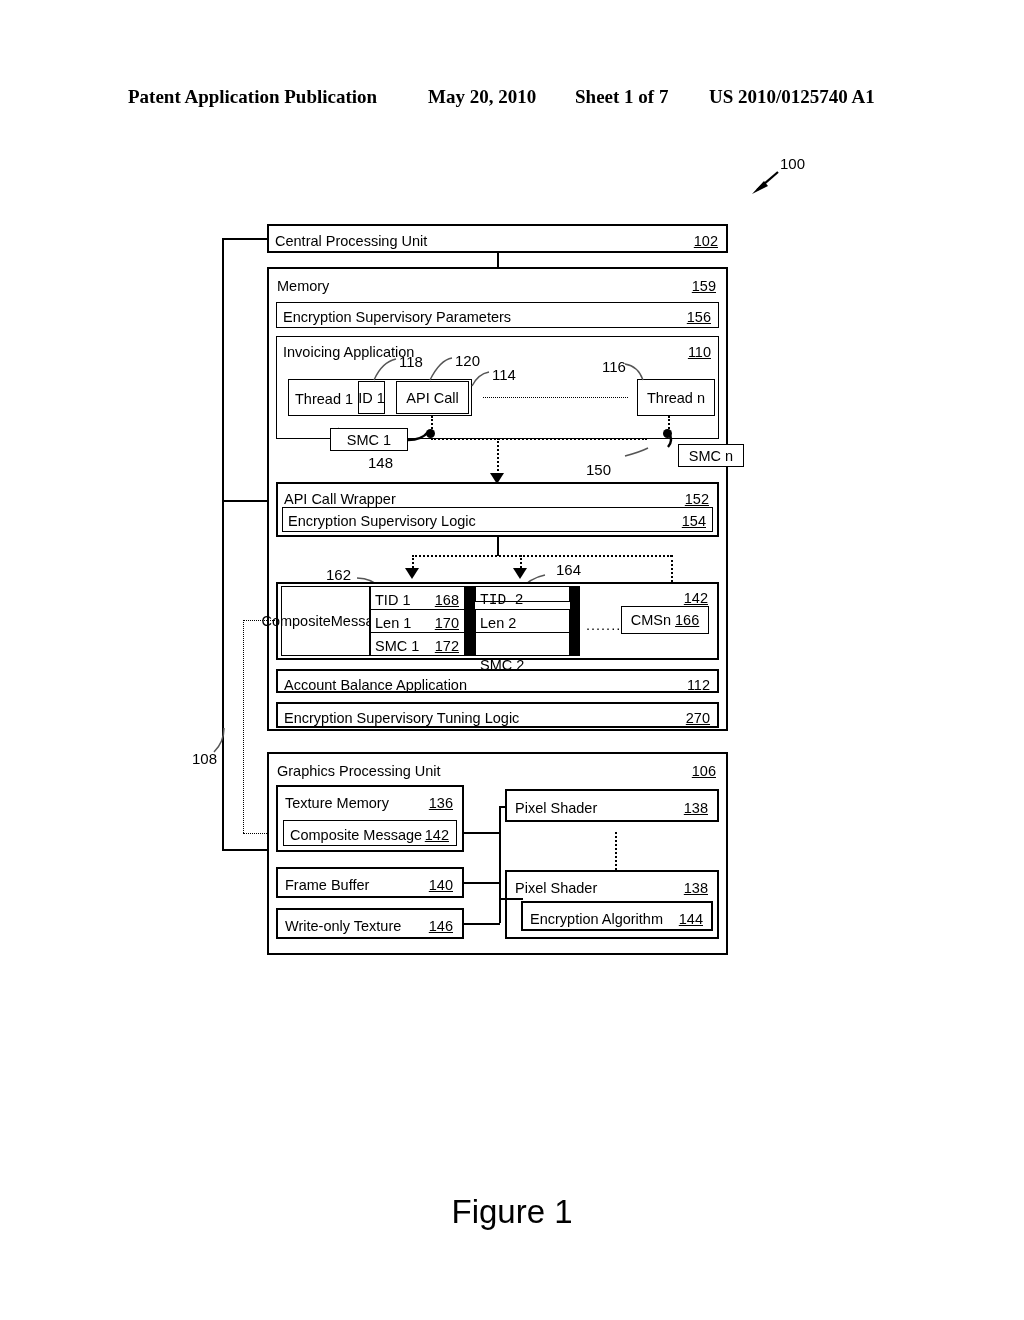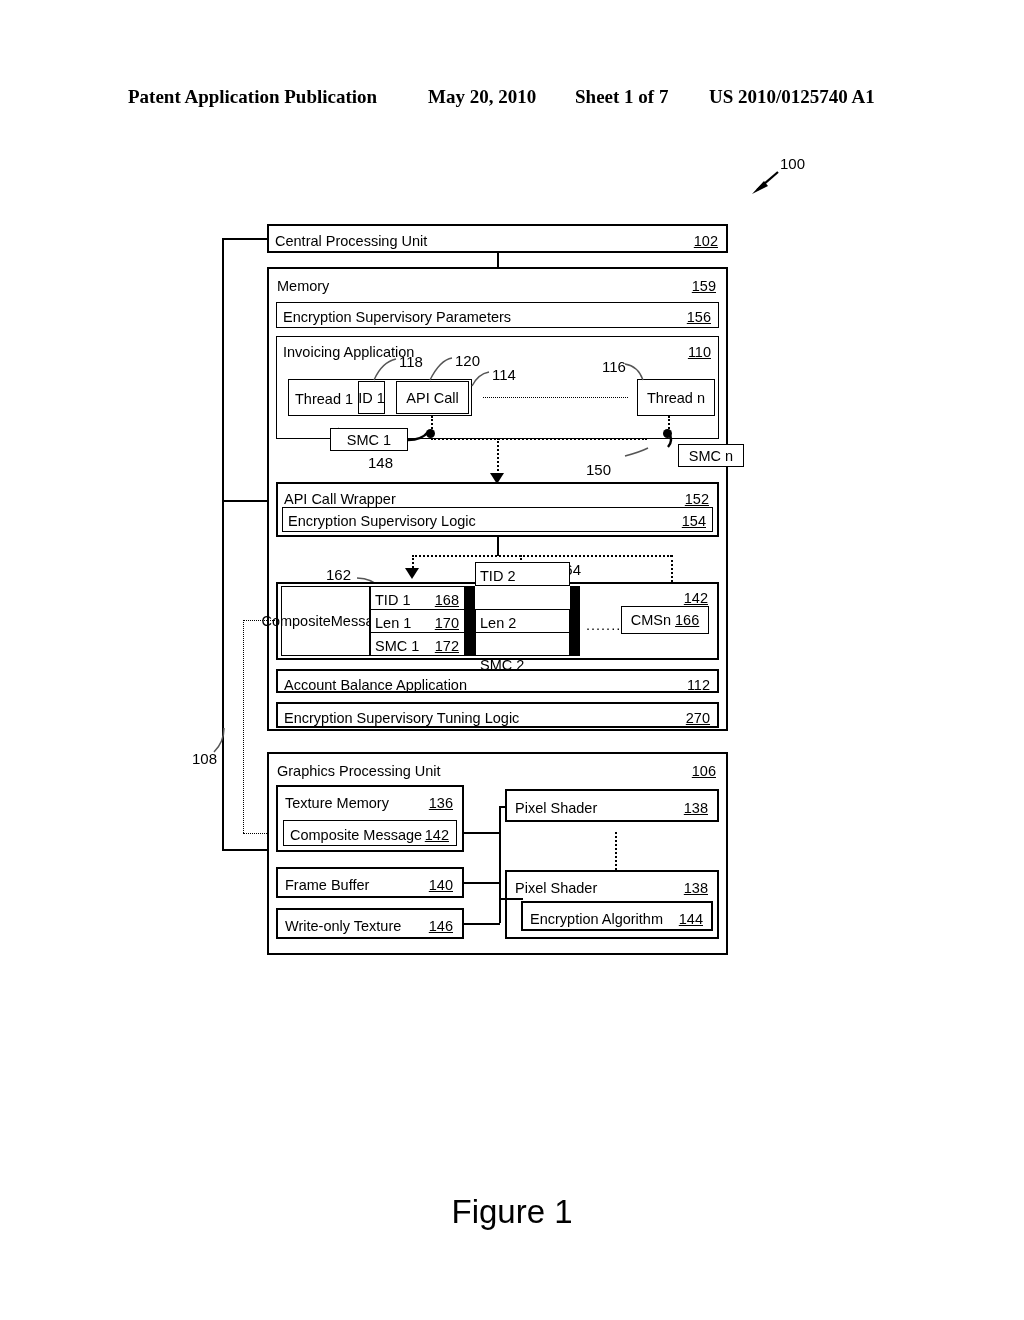--- a/index.html
+++ b/index.html
@@ -245,21 +245,21 @@
   <span class="lbl" style="left:4px; top:6px;">Len 1</span>
   <span class="ref" style="right:5px; top:5px;">170</span>
 </div>
 <div class="bx thin" style="left:370px; top:632px; width:95px; height:24px;">
   <span class="lbl" style="left:4px; top:6px;">SMC 1</span>
   <span class="ref" style="right:5px; top:5px;">172</span>
 </div>
 
 <div class="barsep" style="left:465px; top:586px; width:10px; height:70px;"></div>
 
-<div class="bx thin" style="left:475px; top:562px; width:95px; height:24px;">
+<div class="bx thin" style="left:475px; top:586px; width:95px; height:16px;font-family:Liberation Mono, monospace;">
   <span class="lbl" style="left:4px; top:6px;">TID 2</span>
 </div>
 <div class="bx thin" style="left:475px; top:609px; width:95px; height:24px;">
   <span class="lbl" style="left:4px; top:6px;">Len 2</span>
 </div>
 <div class="bx thin" style="left:475px; top:632px; width:95px; height:24px;">
   <span class="lbl" style="left:4px; top:6px;margin-top:19px;">SMC 2</span>
 </div>
 
 <div class="barsep" style="left:570px; top:586px; width:10px; height:70px;"></div>

